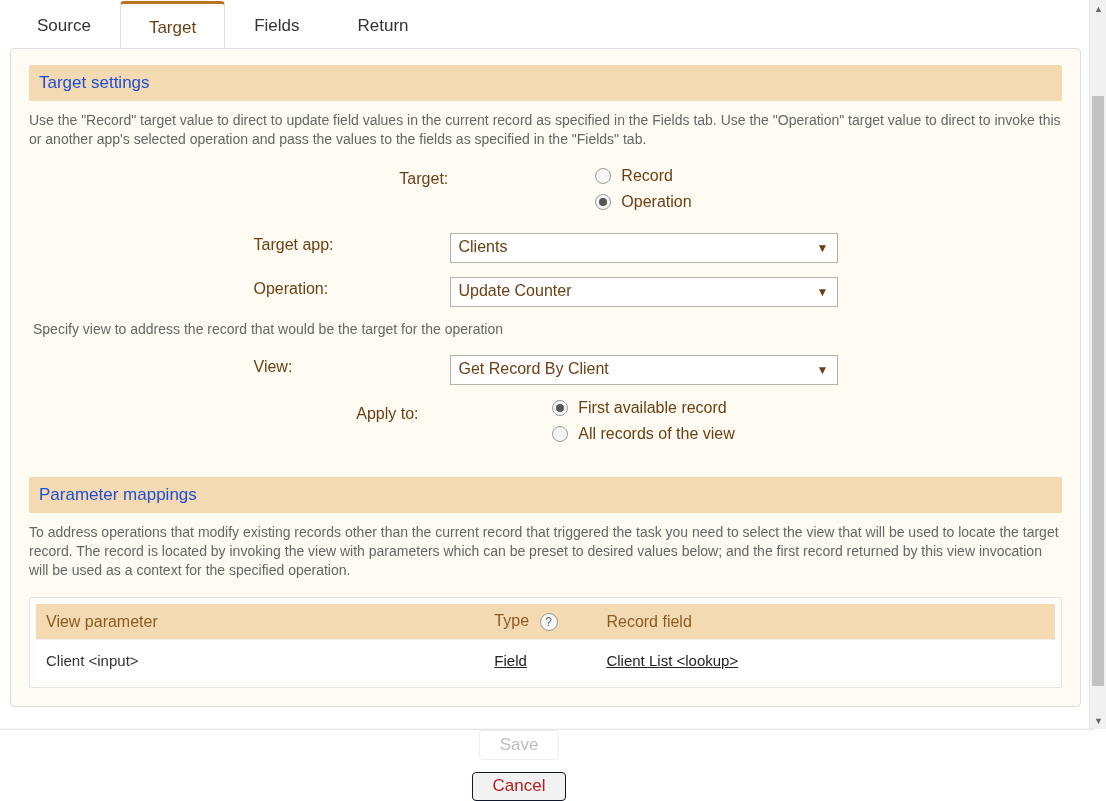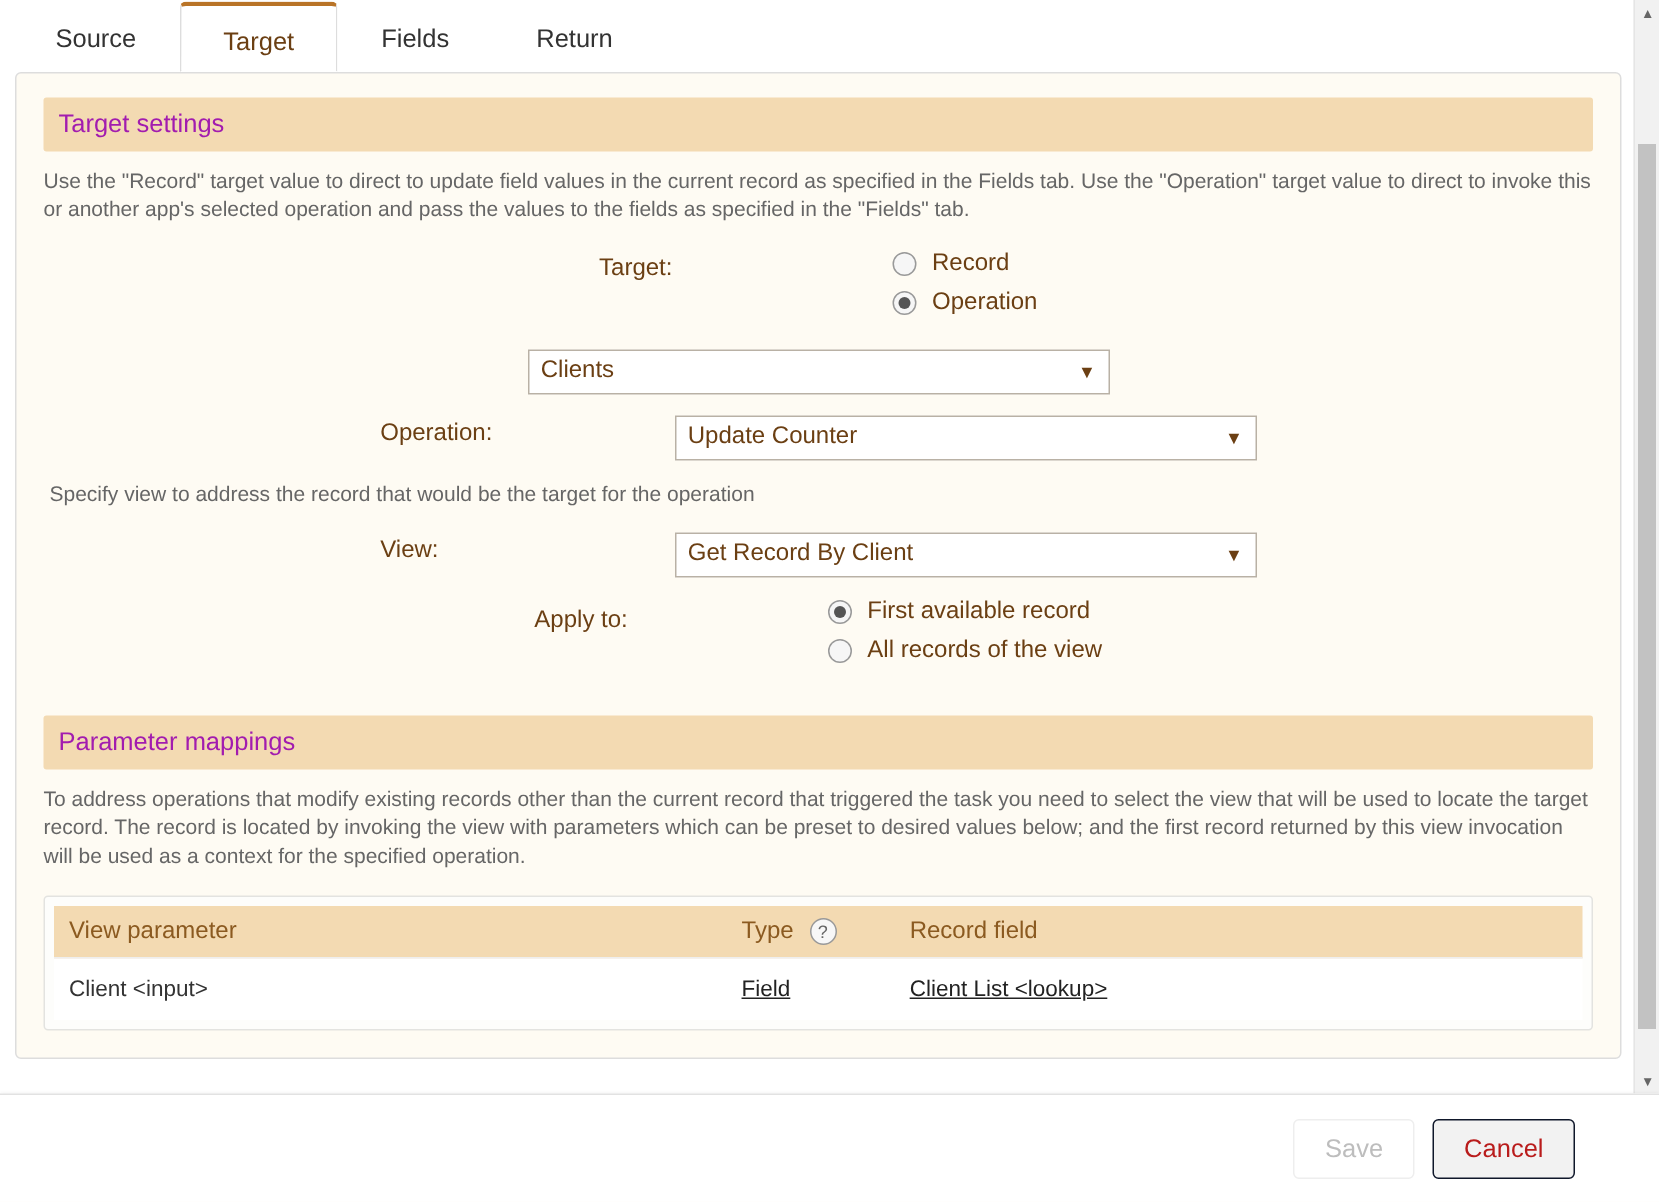--- a/index.html
+++ b/index.html
@@ -74,21 +74,21 @@
   }
   .panel {
     border: 1px solid #ddd;
     border-radius: 4px;
     margin: 0 8px 0 10px;
     padding: 16px 18px 18px 18px;
     background: #fefbf3;
   }
   .section-header {
     background: #f3dab2;
-    color: #a21caf;
+    color: #1d4ed8;
     font-size: 17px;
     padding: 8px 10px;
     border-radius: 2px;
     margin-bottom: 10px;
   }
   .section-desc {
     color: #666;
     font-size: 14px;
     line-height: 1.35;
     margin: 0 0 18px 0;
@@ -195,31 +195,32 @@
     border-radius: 50%;
     font-size: 12px;
     align-items: center; justify-content: center;
     color: #666;
     margin-left: 6px;
     background: #f7f7f7;
     cursor: help;
   }
   .footer-bar {
     position: absolute;
-    left: 0; right: 0;
+    left: 0; right: 12px;
     top: 729px;
     height: 72px;
     border-top: 1px solid #e2e2e2;
     box-shadow: 0 -1px 2px rgba(0,0,0,0.04);
     background: #fff;
     display: flex;
     align-items: center;
     justify-content: flex-end;
     padding-right: 56px;
     gap: 12px;
+    flex-direction: column;
   }
   .btn {
     height: 40px;
     padding: 0 20px;
     border-radius: 4px;
     font-size: 17px;
     cursor: pointer;
     border: 1px solid #0f172a;
     background: #f2f2f2;
     color: #b91c1c;
@@ -258,20 +259,21 @@
             <span>Record</span>
           </div>
           <div class="radio-item">
             <span class="radio-dot checked"></span>
             <span>Operation</span>
           </div>
         </div>
       </div>
 
       <div class="form-row">
+        <div class="label-col">Target app:</div>
         <div class="ctrl-col">
           <div class="select-box">
             <span>Clients</span>
             <span class="caret">▼</span>
           </div>
         </div>
       </div>
 
       <div class="form-row">
         <div class="label-col">Operation:</div>

